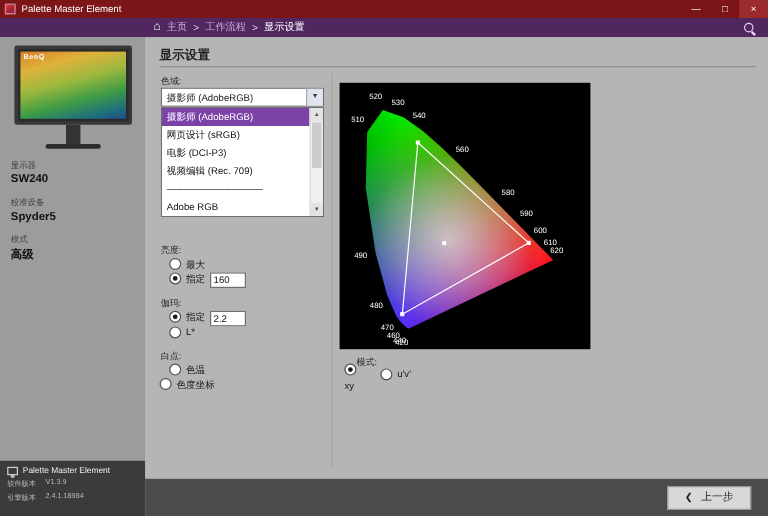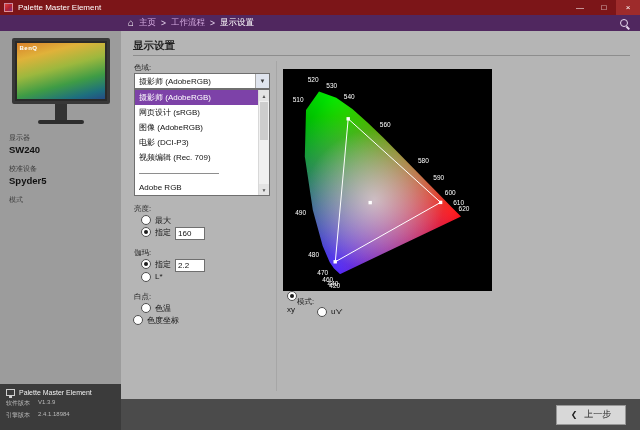--- a/index.html
+++ b/index.html
@@ -110,20 +110,21 @@
       </div>
       <div class="mon-neck"></div>
       <div class="mon-base"></div>
     </div>
     <div class="side-info">
       <div class="side-label">显示器</div>
       <div class="side-value">SW240</div>
       <div class="side-label">校准设备</div>
       <div class="side-value">Spyder5</div>
       <div class="side-label">模式</div>
+      <div class="side-value">高级</div>
     </div>
     <div class="side-footer">
       <div class="sf-row">
         <span class="sf-mon-icon"></span>
         <span>Palette Master Element</span>
       </div>
       <div class="sf-line">
         <span>软件版本</span>
         <span>V1.3.9</span>
       </div>
@@ -140,21 +141,20 @@
     <div class="vdivider"></div>
 
     <div class="group-label" style="left:13px; top:32px;">色域:</div>
     <div class="combo">
       <span>摄影师 (AdobeRGB)</span>
       <span class="combo-arrow">▼</span>
     </div>
     <div class="droplist">
       <div class="drop-item hl">摄影师 (AdobeRGB)</div>
       <div class="drop-item">网页设计 (sRGB)</div>
-      <div class="drop-item">图像 (AdobeRGB)</div>
       <div class="drop-item">电影 (DCI-P3)</div>
       <div class="drop-item">视频编辑 (Rec. 709)</div>
       <div class="drop-item">——————————</div>
       <div class="drop-item">Adobe RGB</div>
       <div class="drop-scroll">
         <div class="scroll-btn">▲</div>
         <div class="scroll-thumb"></div>
         <div class="scroll-btn down">▼</div>
       </div>
     </div>
@@ -212,21 +212,21 @@
           <text x="102.2" y="58.0" text-anchor="middle" fill="#fff" font-size="6.5">560</text>
           <text x="140.4" y="93.7" text-anchor="middle" fill="#fff" font-size="6.5">580</text>
           <text x="155.7" y="111.4" text-anchor="middle" fill="#fff" font-size="6.5">590</text>
           <text x="167.3" y="125.5" text-anchor="middle" fill="#fff" font-size="6.5">600</text>
           <text x="175.6" y="135.5" text-anchor="middle" fill="#fff" font-size="6.5">610</text>
           <text x="181.0" y="142.0" text-anchor="middle" fill="#fff" font-size="6.5">620</text>
         </svg>
     </div>
 
     <div class="group-label" style="left:176px; top:266px;">模式:</div>
-    <div class="radio-row" style="left:166px; top:260px;flex-direction:column;">
+    <div class="radio-row" style="left:166px; top:272px;flex-direction:column;">
       <span class="radio sel"></span>
       <span>xy</span>
     </div>
     <div class="radio-row" style="left:196px; top:276px;">
       <span class="radio"></span>
       <span>u'v'</span>
     </div>
   </div>
 
   <div class="bottom-bar">

